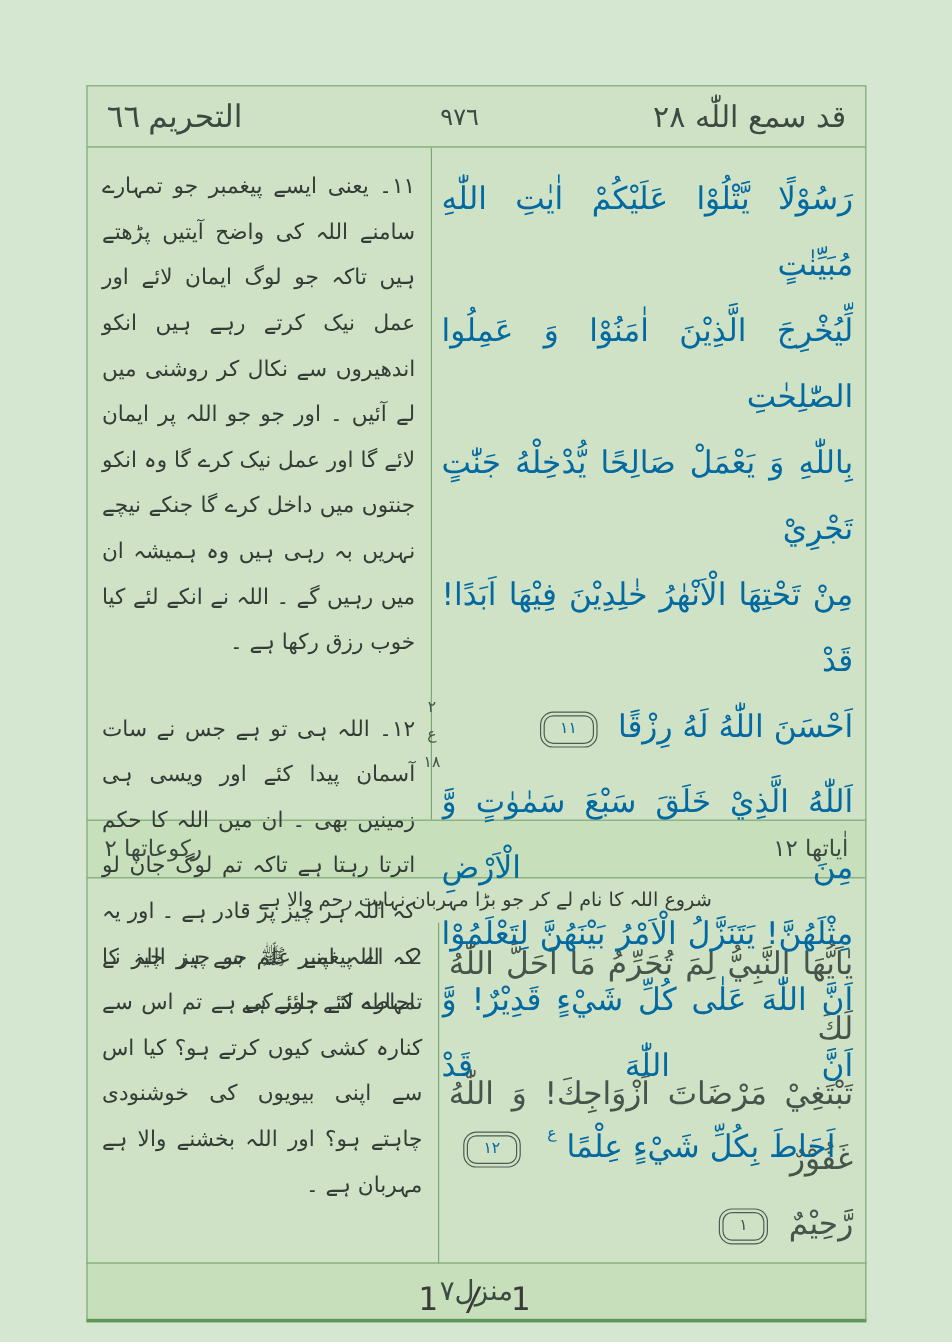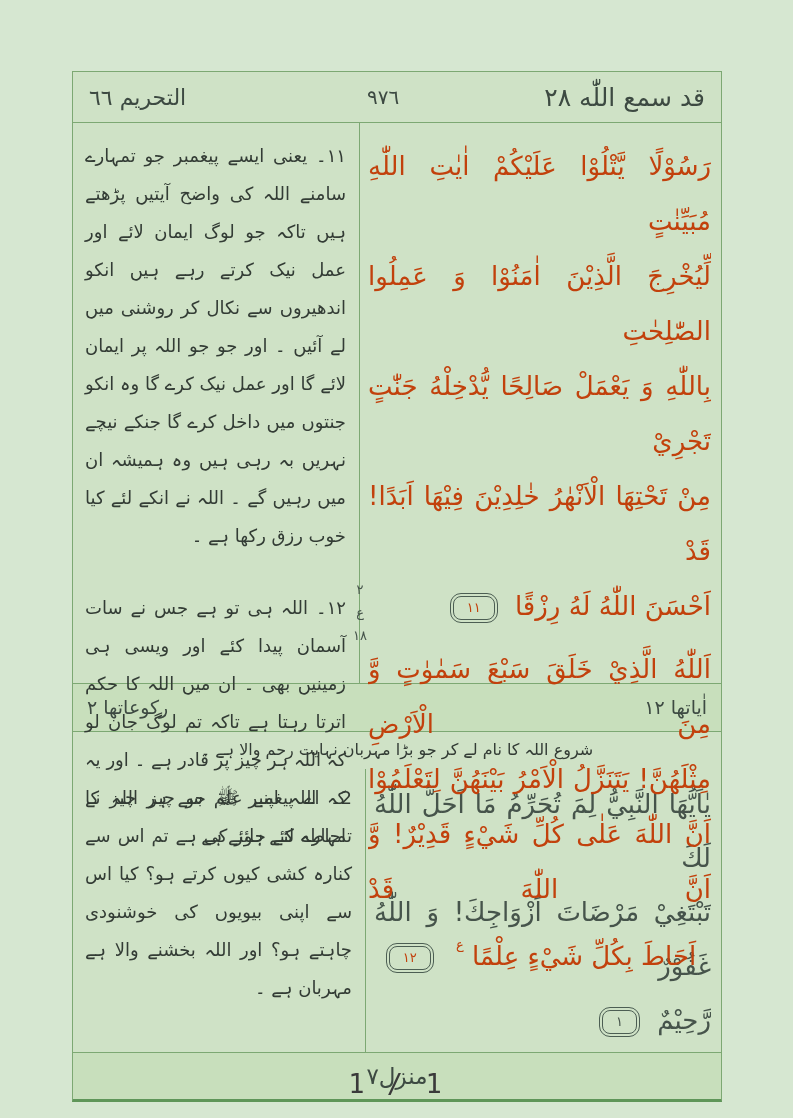--- a/index.html
+++ b/index.html
@@ -18,28 +18,28 @@
   }
   .pbox:first-child { margin-top:0; }
 
   
   .header-bar {
     height:52px; display:flex; align-items:center; justify-content:space-between;
     padding:0 16px; color:#3d4a42;
   }
   .juz-label { font-size:25px; flex:1.15; text-align:right; }
   .page-number { font-size:20px; flex:0 0 auto; padding-left:12px; }
-  .surah-label { font-size:22px; flex:1; text-align:left; }
+  .surah-label { font-size:26px; flex:1; text-align:left;font-family:Liberation Serif, serif; }
 
   
   .main-wrap { position:relative; display:flex; height:562px; }
   .arabic-col {
     width:362px; border-left:1.5px solid #7da873;
     padding:16px 10px 6px 8px;
-    font-size:26px; line-height:55px; color:#c2410c;
+    font-size:26px; line-height:55px; color:#0369a1;
   }
   .qline { text-align:justify; text-align-last:justify; text-justify:inter-word; overflow:hidden; }
   .qline-last { text-align:right; text-align-last:right; }
   .qline-center { text-align:center; text-align-last:center; }
   .passage2 { margin-top:8px; }
   .ayah-badge {
     display:inline-block; min-width:24px; height:24px; line-height:21px;
     padding:0 13px; font-size:13px; text-align:center;
     border:1.4px solid #4c5e53; border-radius:8px;
     outline:1px solid #4c5e53; outline-offset:2px;

